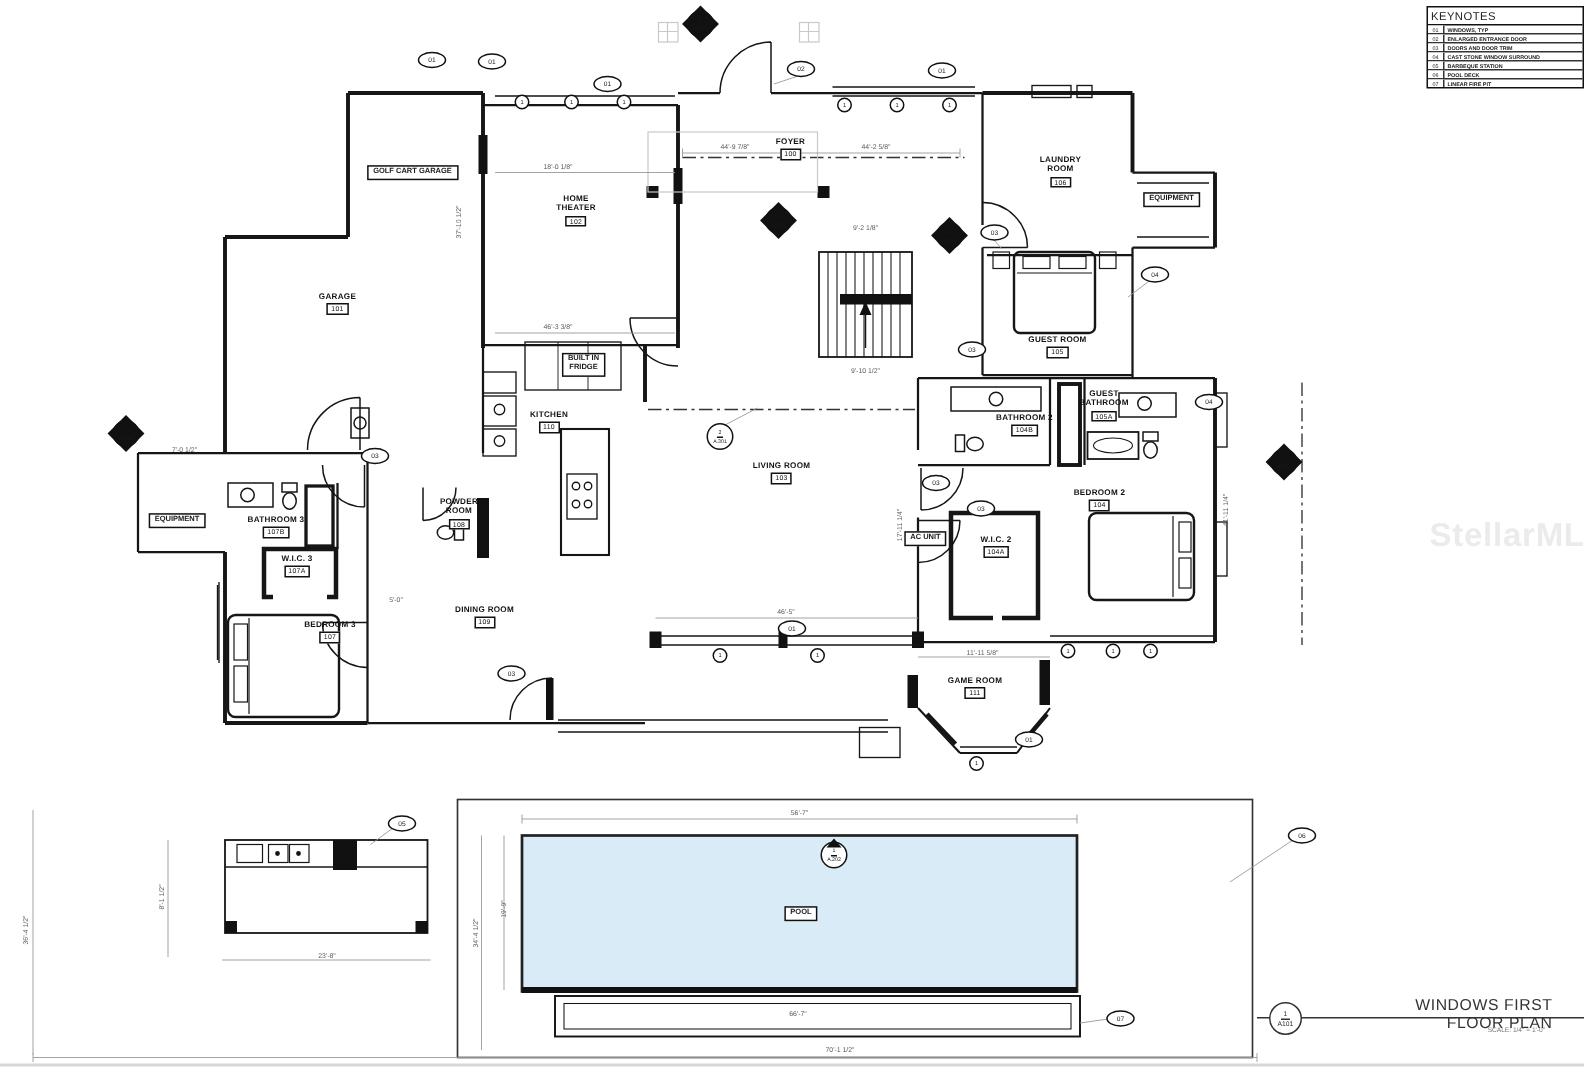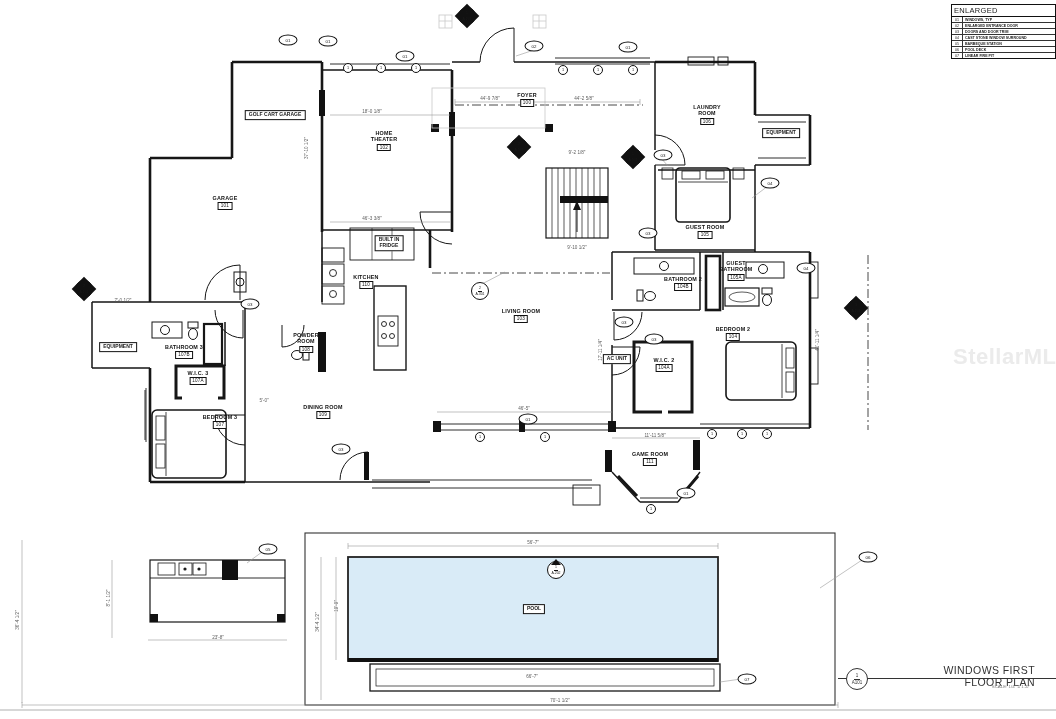--- a/index.html
+++ b/index.html
@@ -406,21 +406,21 @@
 <div class="dim" style="left:532px;top:676px">66'-7"</div>
 <div class="dim" style="left:560px;top:700px">70'-1 1/2"</div>
 <div class="dim v" style="left:317px;top:622px">34'-4 1/2"</div>
 <div class="dim v" style="left:336px;top:606px">19'-9"</div>
 <div class="dim" style="left:218px;top:637px">23'-8"</div>
 <div class="dim v" style="left:108px;top:598px">8'-1 1/2"</div>
 <div class="dim v" style="left:17px;top:620px">36'-4 1/2"</div>
 <div class="dim" style="left:264px;top:400px">5'-0"</div>
 
 <div class="kn">
-  <div class="kn-title">ENLARGED</div>
+  <div class="kn-title">KEYNOTES</div>
   <div class="kn-row">
     <span class="kn-num">01</span>
     <span class="kn-txt">WINDOWS, TYP</span>
   </div>
   <div class="kn-row">
     <span class="kn-num">02</span>
     <span class="kn-txt">ENLARGED ENTRANCE DOOR</span>
   </div>
   <div class="kn-row">
     <span class="kn-num">03</span>

